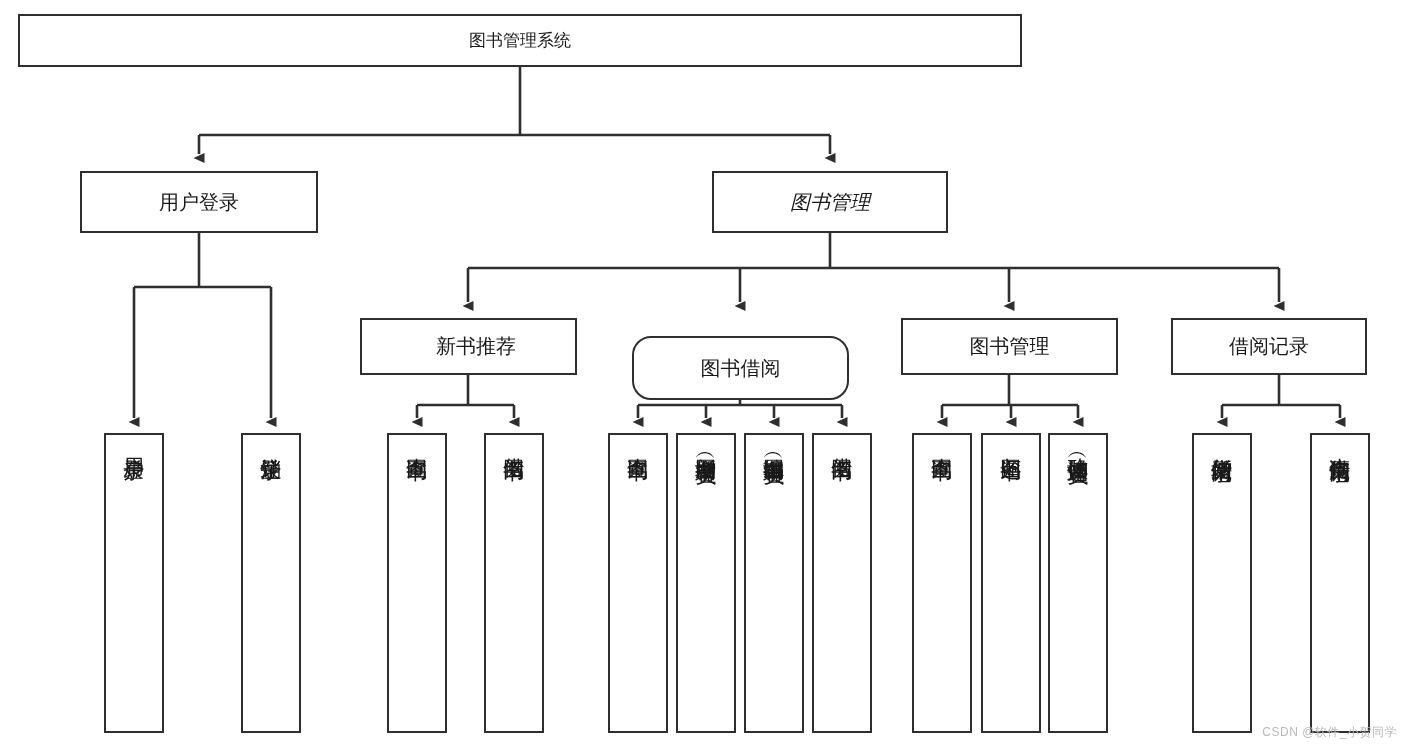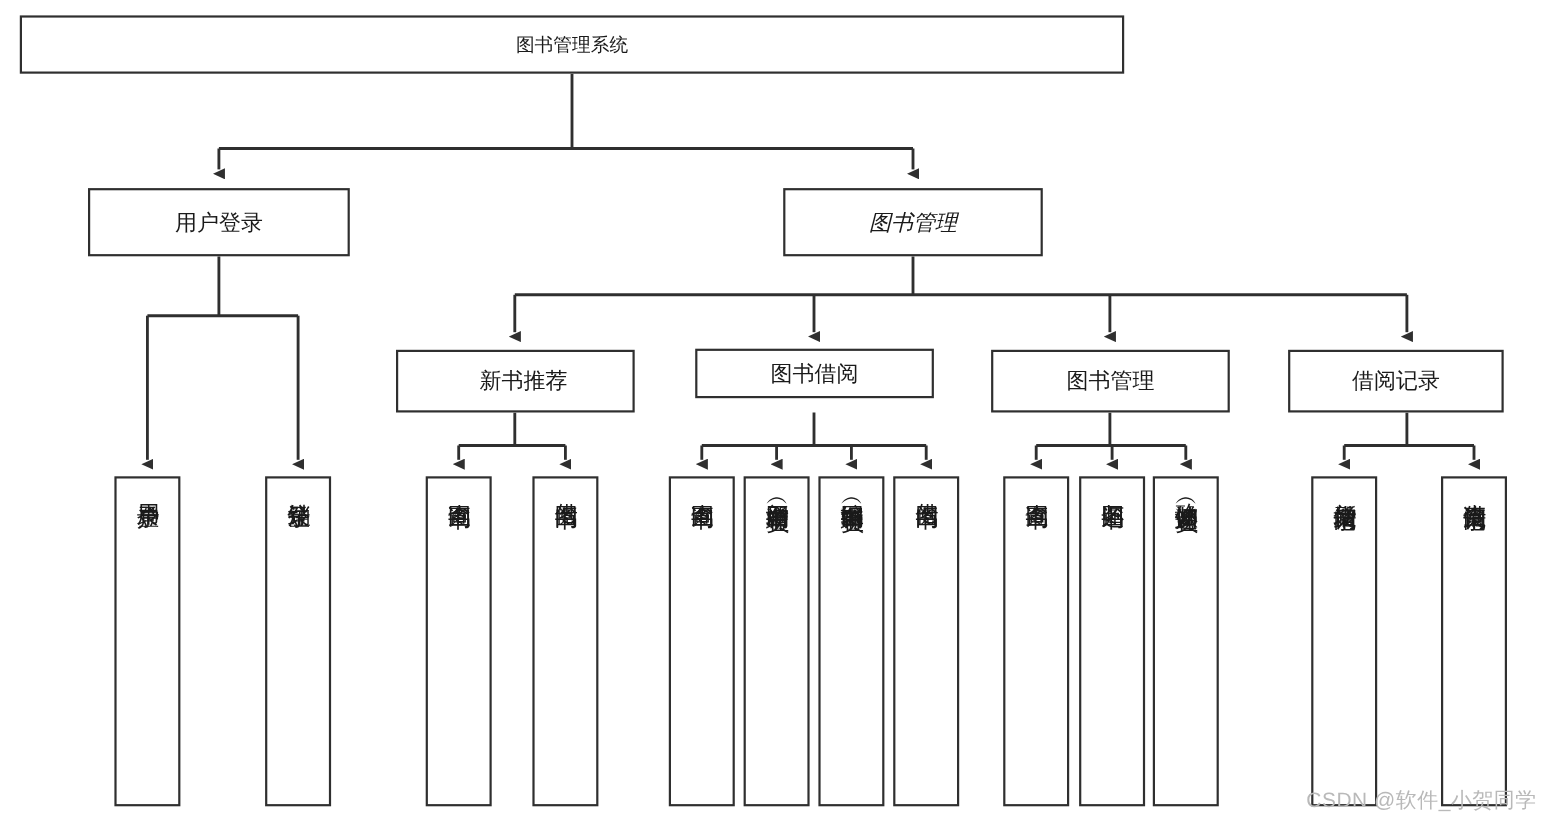--- a/index.html
+++ b/index.html
@@ -54,21 +54,21 @@
     font-size: 21px;
     line-height: 1.12;
     letter-spacing: 1px;
     white-space: nowrap;
     color: #1a1a1a;
   }
   .watermark {
     position: absolute;
     right: 8px;
     bottom: 6px;
-    font-size: 19px;
+    font-size: 12px;
     color: #b9b9b9;
     letter-spacing: 0.5px;
     white-space: nowrap;
     margin-top: 36px;
   }
 </style>
 </head>
 <body>
 
 <div id="canvas">
@@ -130,21 +130,21 @@
   <div class="node lvl2" style="left:80px; top:171px; width:238px; height:62px;">
     <span>用户登录</span>
   </div>
   <div class="node lvl2" style="left:712px; top:171px; width:236px; height:62px;font-style:italic;">
     <span>图书管理</span>
   </div>
 
   <div class="node lvl3" style="left:360px; top:318px; width:217px; height:57px;padding-left:15px;">
     <span>新书推荐</span>
   </div>
-  <div class="node lvl3" style="left:632px; top:317px; width:217px; height:45px;">
+  <div class="node lvl3" style="left:632px; top:336px; width:217px; height:64px;border-radius:19px;">
     <span>图书借阅</span>
   </div>
   <div class="node lvl3" style="left:901px; top:318px; width:217px; height:57px;">
     <span>图书管理</span>
   </div>
   <div class="node lvl3" style="left:1171px; top:318px; width:196px; height:57px;">
     <span>借阅记录</span>
   </div>
 
   <div class="node leaf" style="left:104px; top:433px; width:60px; height:300px;">

